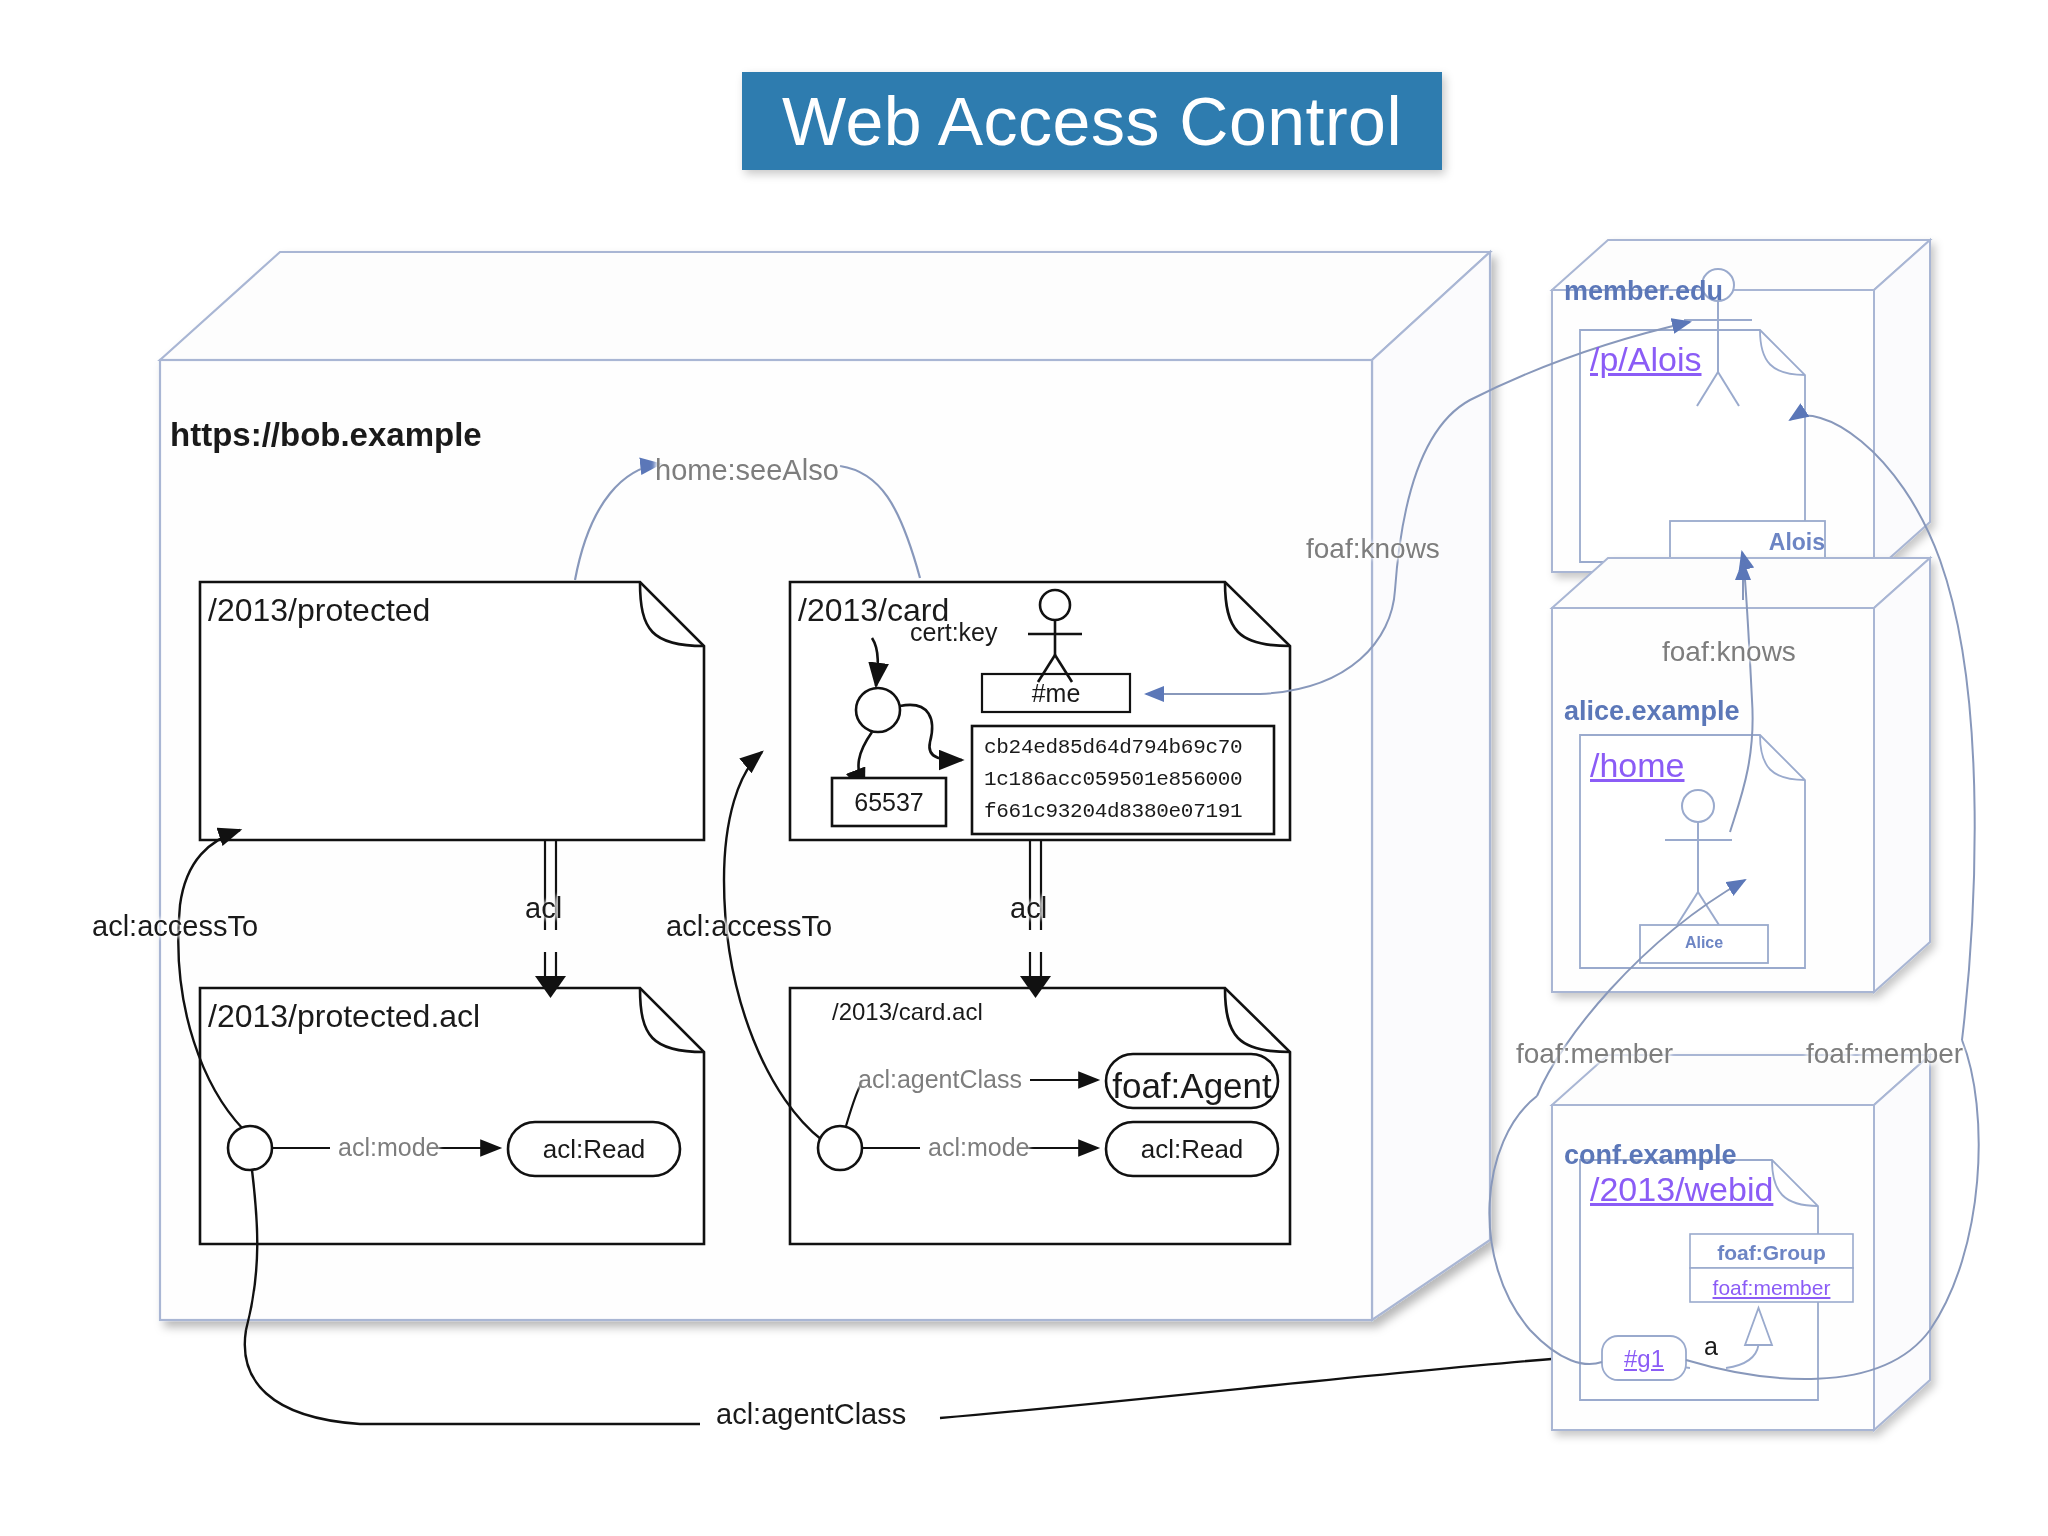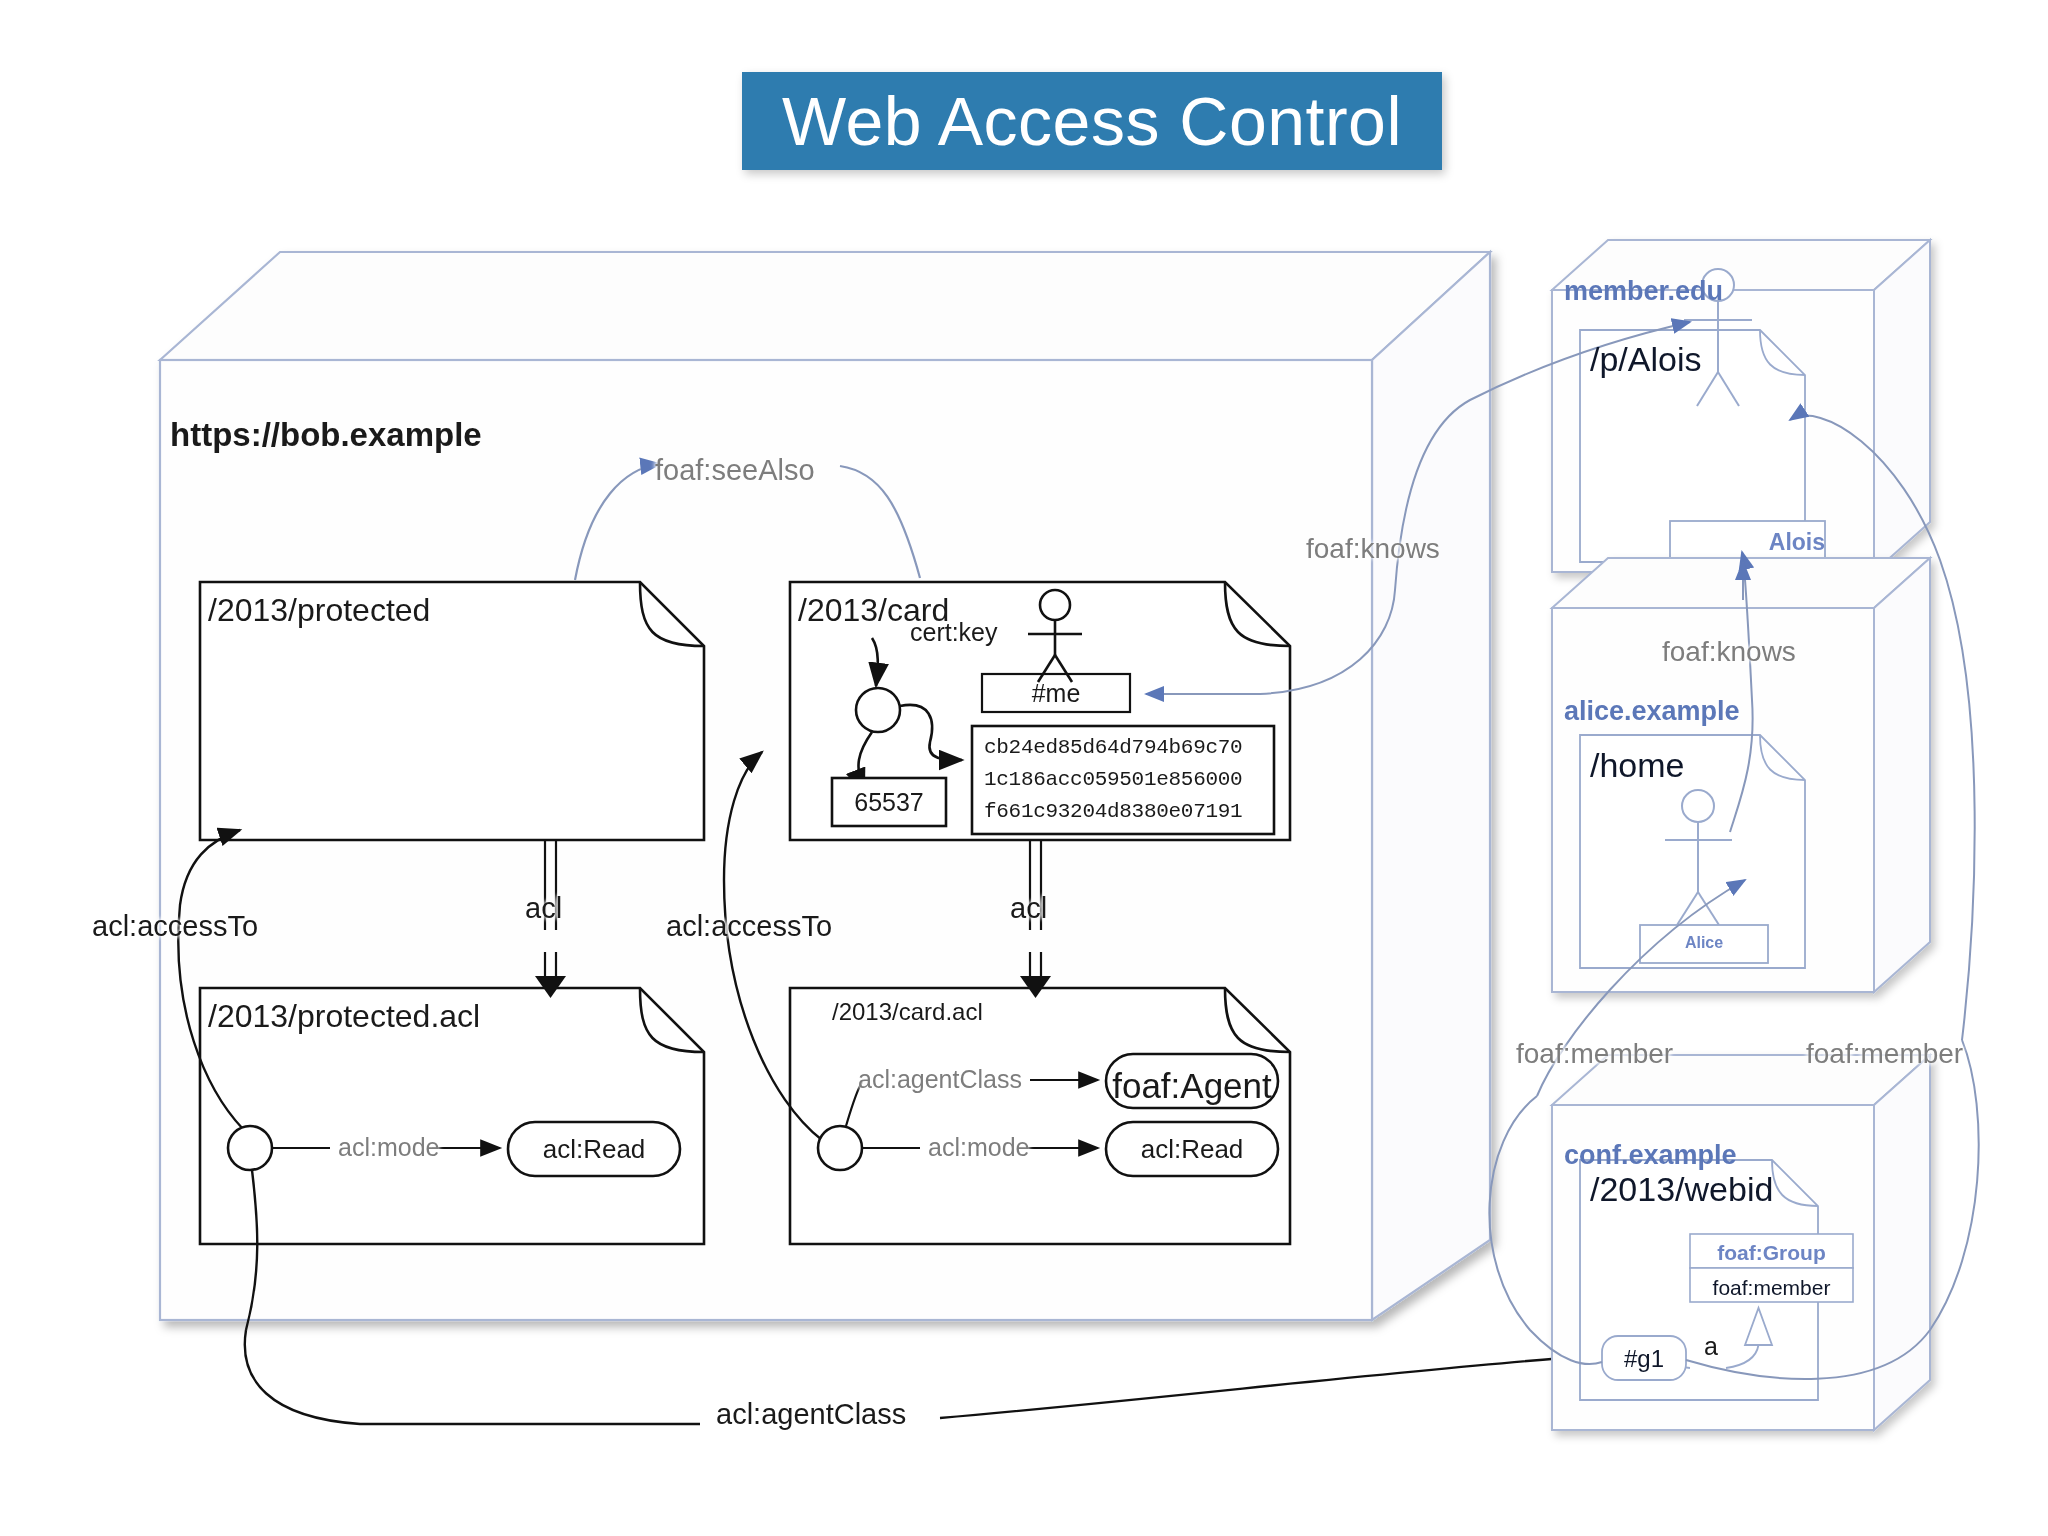--- a/index.html
+++ b/index.html
@@ -19,21 +19,21 @@
     color:#ffffff;font-size:68px;font-weight:300;letter-spacing:.5px;
     font-family:"Liberation Sans",sans-serif;line-height:1;
     white-space:nowrap;
   }
 
   
   .lbl{position:absolute;white-space:nowrap;line-height:1;}
   .lbl.gray{color:#7d7d7d;}
   .lbl.dark{color:#1a1a1a;}
   .lbl.blue{color:#5b77b8;font-weight:bold;}
-  .lbl.bluelight{color:#0f172a;}
+  .lbl.bluelight{color:#8b5cf6;text-decoration:underline;}
   .lbl.bluemid{color:#6d85c4;font-weight:bold;}
   .lbl.mono{font-family:"Liberation Mono",monospace;letter-spacing:-.3px;}
   .lbl.shadowtext{text-shadow:0 0 6px #fff,0 0 5px #fff,0 0 4px #fff;}
 </style>
 </head>
 <body>
 
 <div id="stage">
 
   <div id="title-banner">
@@ -256,21 +256,21 @@
   <div class="lbl dark mono" style="left:984px;top:801px;font-size:21px;">f661c93204d8380e07191</div>
 
   <div class="lbl gray shadowtext" style="left:338px;top:1135px;font-size:25px;">acl:mode</div>
   <div class="lbl dark" style="left:508px;top:1136px;width:172px;text-align:center;font-size:26px;">acl:Read</div>
 
   <div class="lbl gray shadowtext" style="left:858px;top:1067px;font-size:25px;">acl:agentClass</div>
   <div class="lbl dark" style="left:1106px;top:1068px;width:172px;text-align:center;font-size:35px;">foaf:Agent</div>
   <div class="lbl gray shadowtext" style="left:928px;top:1135px;font-size:25px;">acl:mode</div>
   <div class="lbl dark" style="left:1106px;top:1136px;width:172px;text-align:center;font-size:26px;">acl:Read</div>
 
-  <div class="lbl gray shadowtext" style="left:655px;top:456px;font-size:29px;">foaf:seeAlso</div>
+  <div class="lbl gray shadowtext" style="left:655px;top:456px;font-size:29px;">home:seeAlso</div>
   <div class="lbl dark shadowtext" style="left:525px;top:894px;font-size:29px;">acl</div>
   <div class="lbl dark shadowtext" style="left:1010px;top:894px;font-size:29px;">acl</div>
   <div class="lbl dark shadowtext" style="left:92px;top:912px;font-size:29px;">acl:accessTo</div>
   <div class="lbl dark shadowtext" style="left:666px;top:912px;font-size:29px;">acl:accessTo</div>
   <div class="lbl dark shadowtext" style="left:716px;top:1400px;font-size:29px;">acl:agentClass</div>
 
   <div class="lbl gray shadowtext" style="left:1306px;top:535px;font-size:28px;">foaf:knows</div>
   <div class="lbl gray shadowtext" style="left:1662px;top:638px;font-size:28px;">foaf:knows</div>
   <div class="lbl gray shadowtext" style="left:1516px;top:1040px;font-size:28px;">foaf:member</div>
   <div class="lbl gray shadowtext" style="left:1806px;top:1040px;font-size:28px;">foaf:member</div>

